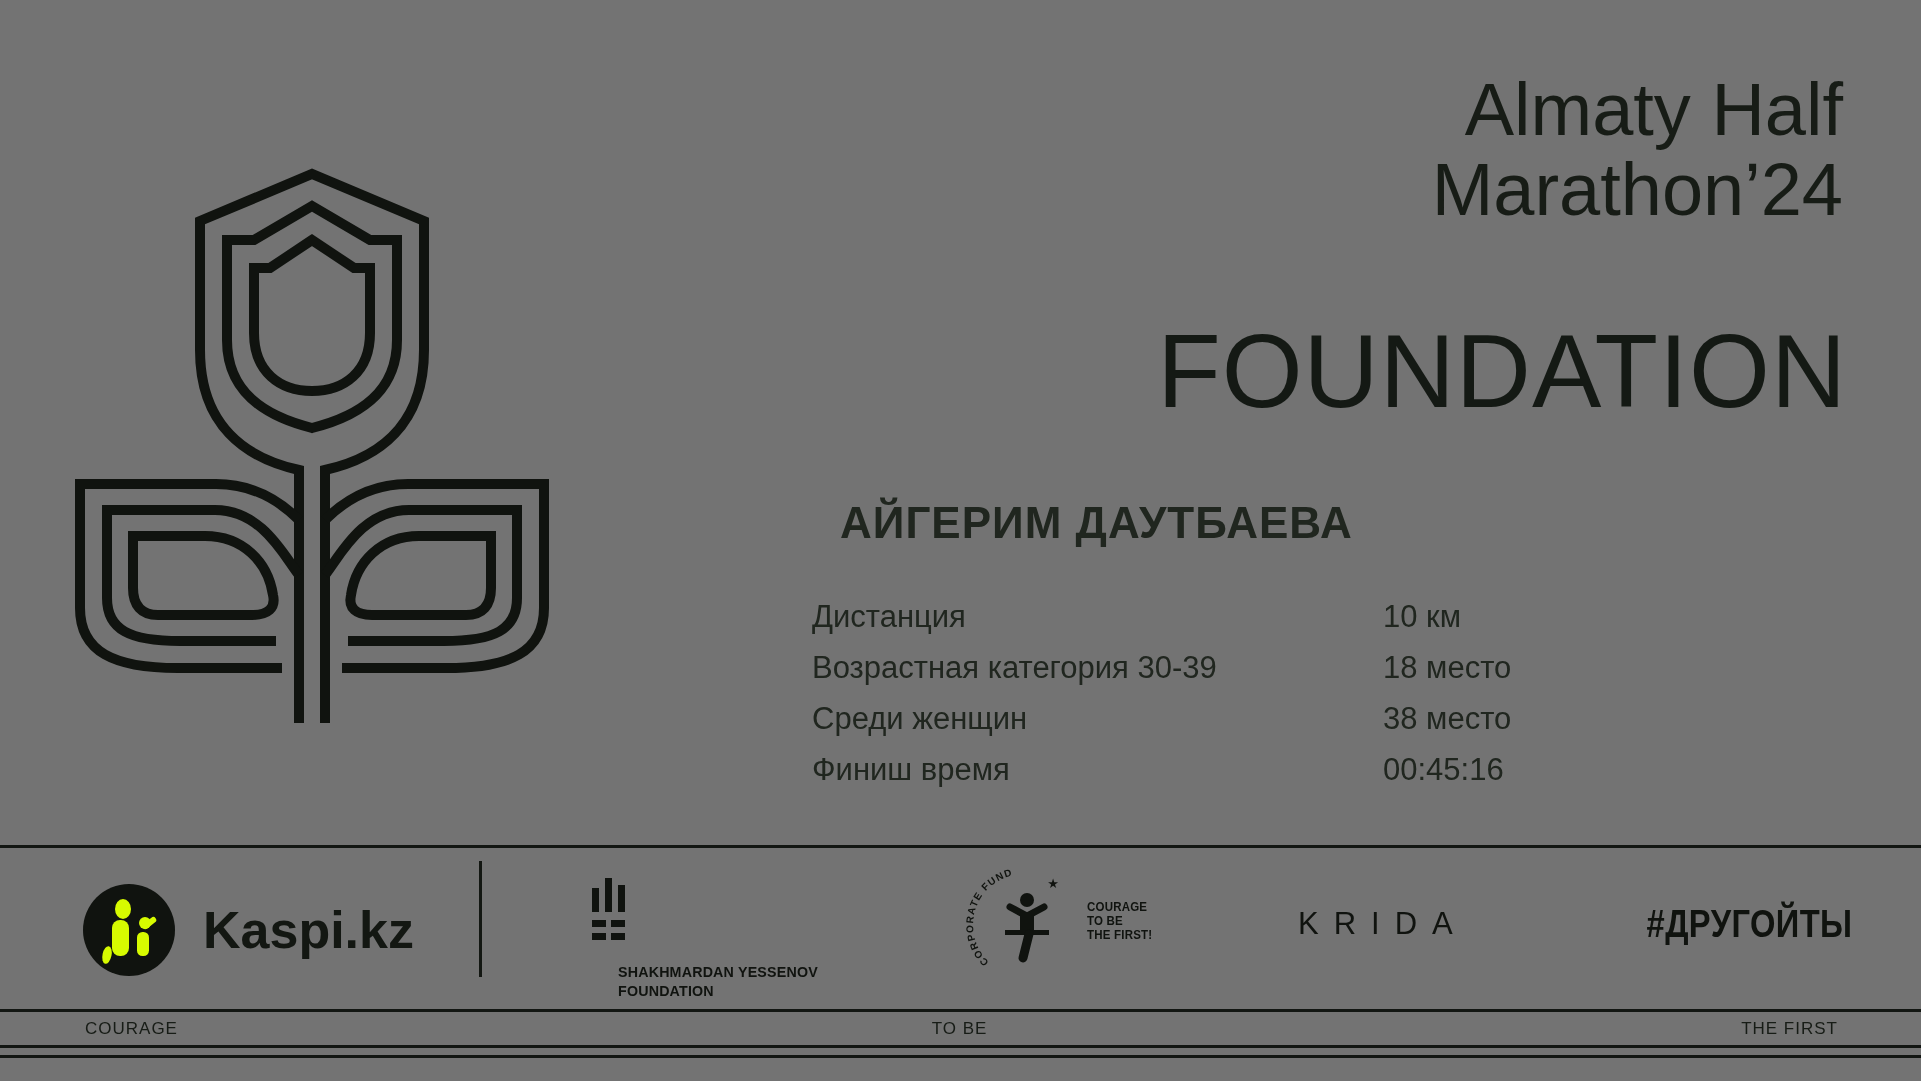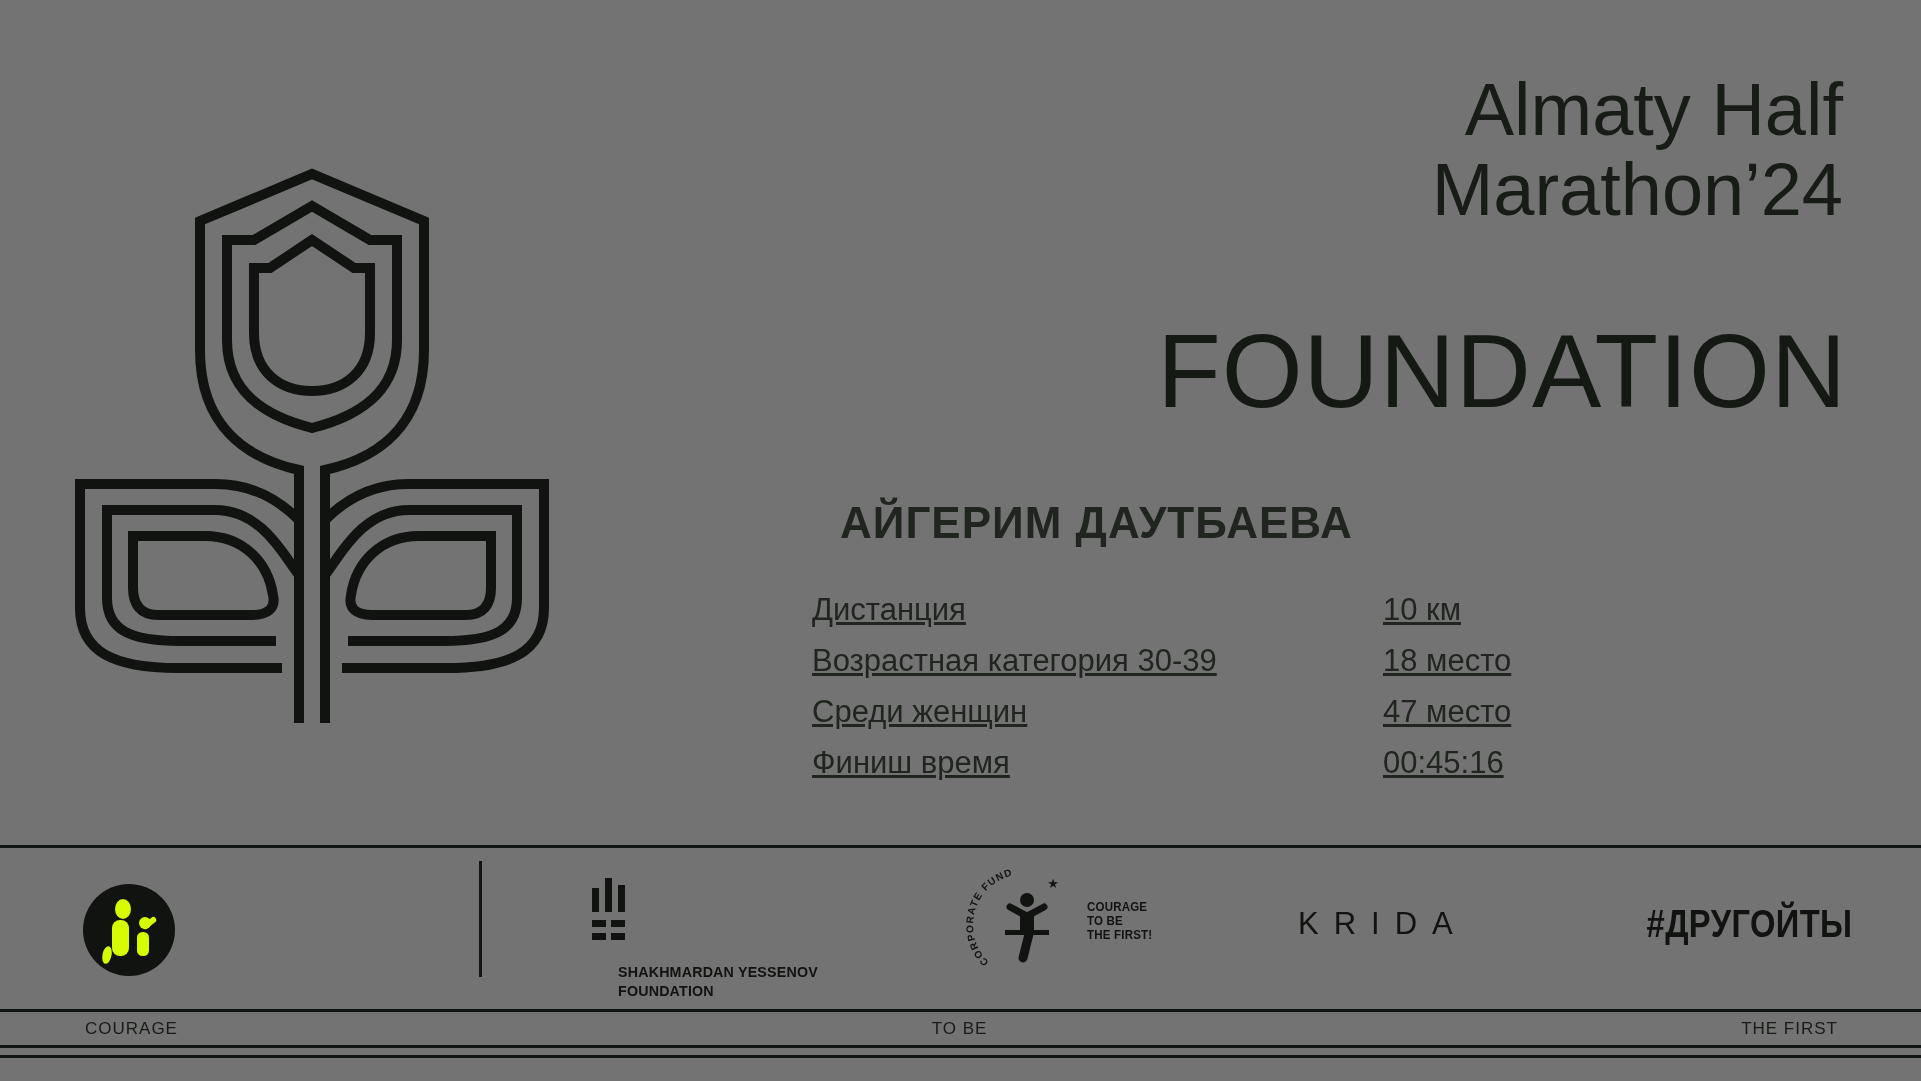--- a/index.html
+++ b/index.html
@@ -29,21 +29,21 @@
 
   
   .runner-name{
     position:absolute;left:840px;top:498px;
     font-size:44px;font-weight:700;letter-spacing:1px;color:#20261f;
   }
   .results{
     position:absolute;left:812px;top:584px;width:760px;
     font-size:31px;font-weight:400;color:#20261f;
   }
-  .results .row{display:flex;height:51px;align-items:center;text-decoration:underline;}
+  .results .row{display:flex;height:51px;align-items:flex-end;}
   .results .lbl{width:571px;flex:0 0 571px;}
   .results .val{flex:1;}
 
   
   .footer{
     position:absolute;left:0;top:845px;width:1921px;height:164px;
     border-top:3px solid #121612;
     display:flex;align-items:center;
   }
   .kaspi{position:absolute;left:83px;top:36px;display:flex;align-items:center;}
@@ -113,40 +113,41 @@
     <div class="row">
       <span class="lbl">Дистанция</span>
       <span class="val">10 км</span>
     </div>
     <div class="row">
       <span class="lbl">Возрастная категория 30-39</span>
       <span class="val">18 место</span>
     </div>
     <div class="row">
       <span class="lbl">Среди женщин</span>
-      <span class="val">47 место</span>
+      <span class="val">38 место</span>
     </div>
     <div class="row">
       <span class="lbl">Финиш время</span>
       <span class="val">00:45:16</span>
     </div>
   </div>
 
   <div class="footer">
 
     <div class="kaspi">
       <svg width="92" height="92" viewBox="0 0 92 92">
         <circle cx="46" cy="46" r="46" fill="#10130f"></circle>
         <ellipse cx="40" cy="25" rx="8" ry="10" fill="#D7FB00"></ellipse>
         <rect x="29" y="36" width="17" height="36" rx="8" fill="#D7FB00"></rect>
         <circle cx="62" cy="39" r="6" fill="#D7FB00"></circle>
         <rect x="60" y="41" width="16" height="6" rx="3" fill="#D7FB00" transform="rotate(-38 60 44)"></rect>
         <rect x="54" y="48" width="12" height="24" rx="5.5" fill="#D7FB00"></rect>
         <ellipse cx="24" cy="71" rx="4.5" ry="9" fill="#D7FB00" transform="rotate(12 24 71)"></ellipse>
       </svg>
+      <span class="kaspi-word">Kaspi.kz</span>
     </div>
 
     <div class="v-divider"></div>
 
     <div class="yessenov">
       <svg width="40" height="66" viewBox="0 0 40 66">
         <g fill="#10130f">
           <rect x="0" y="10" width="7" height="24"></rect>
           <rect x="13" y="0" width="7" height="34"></rect>
           <rect x="26" y="7" width="7" height="27"></rect>

